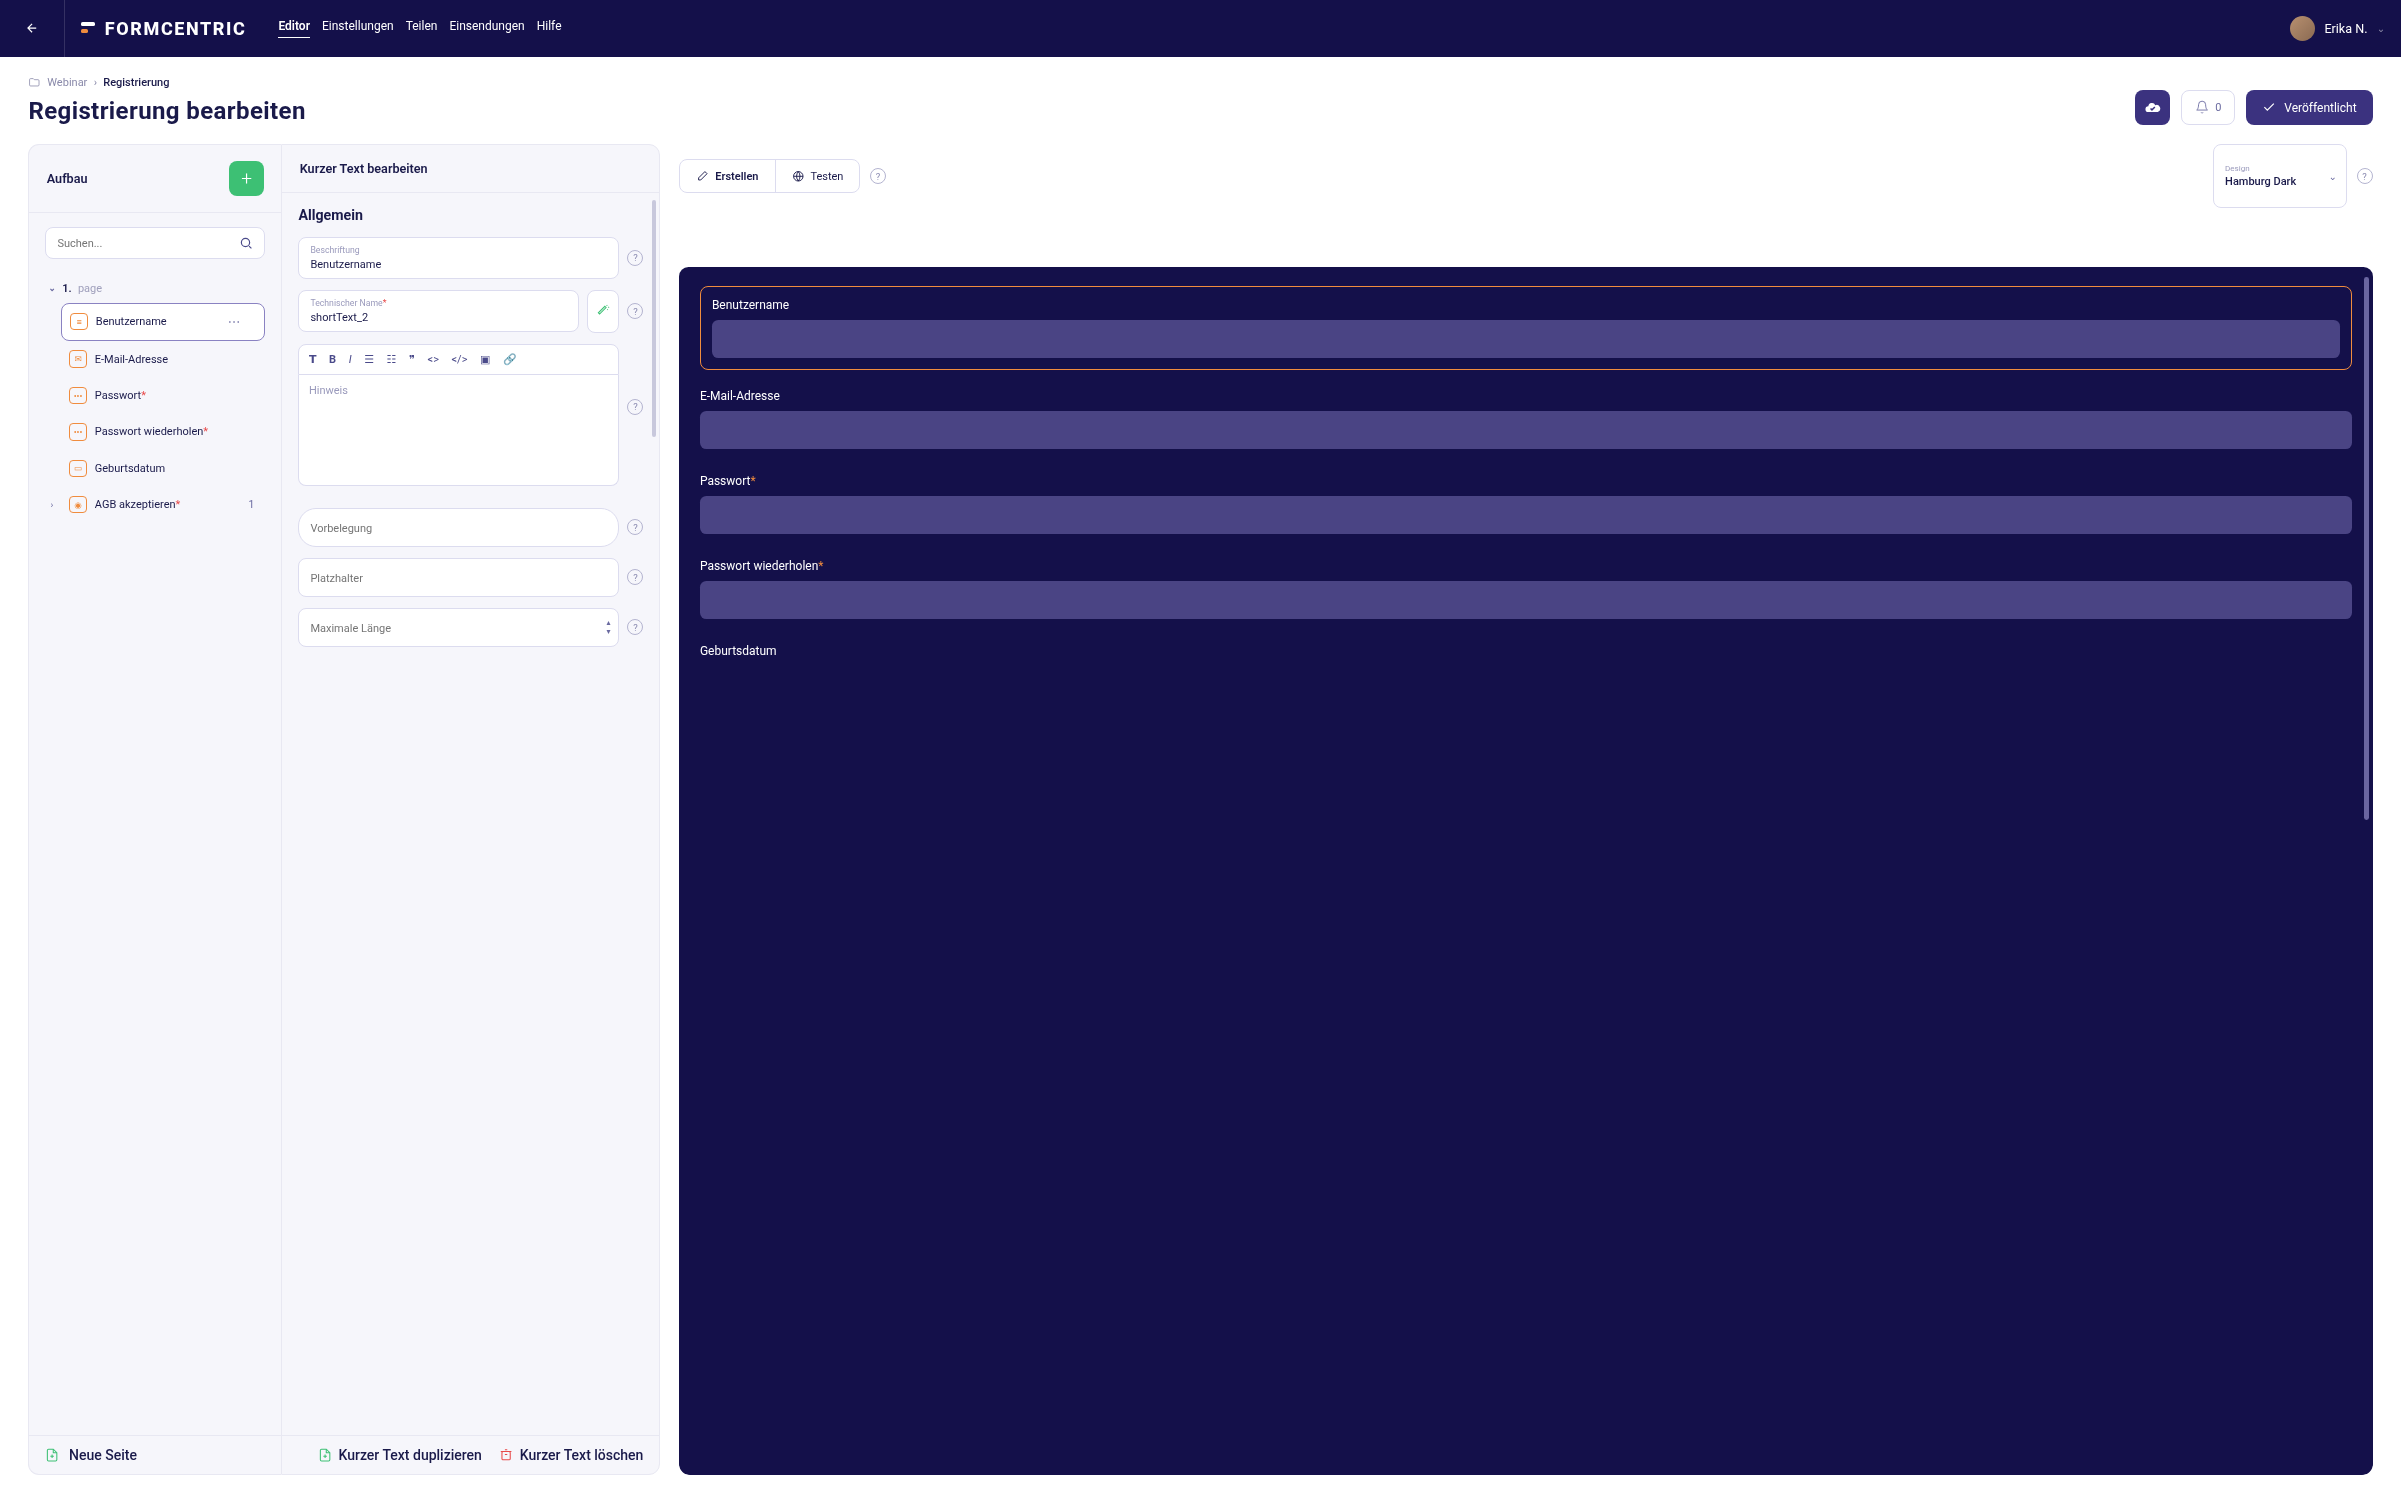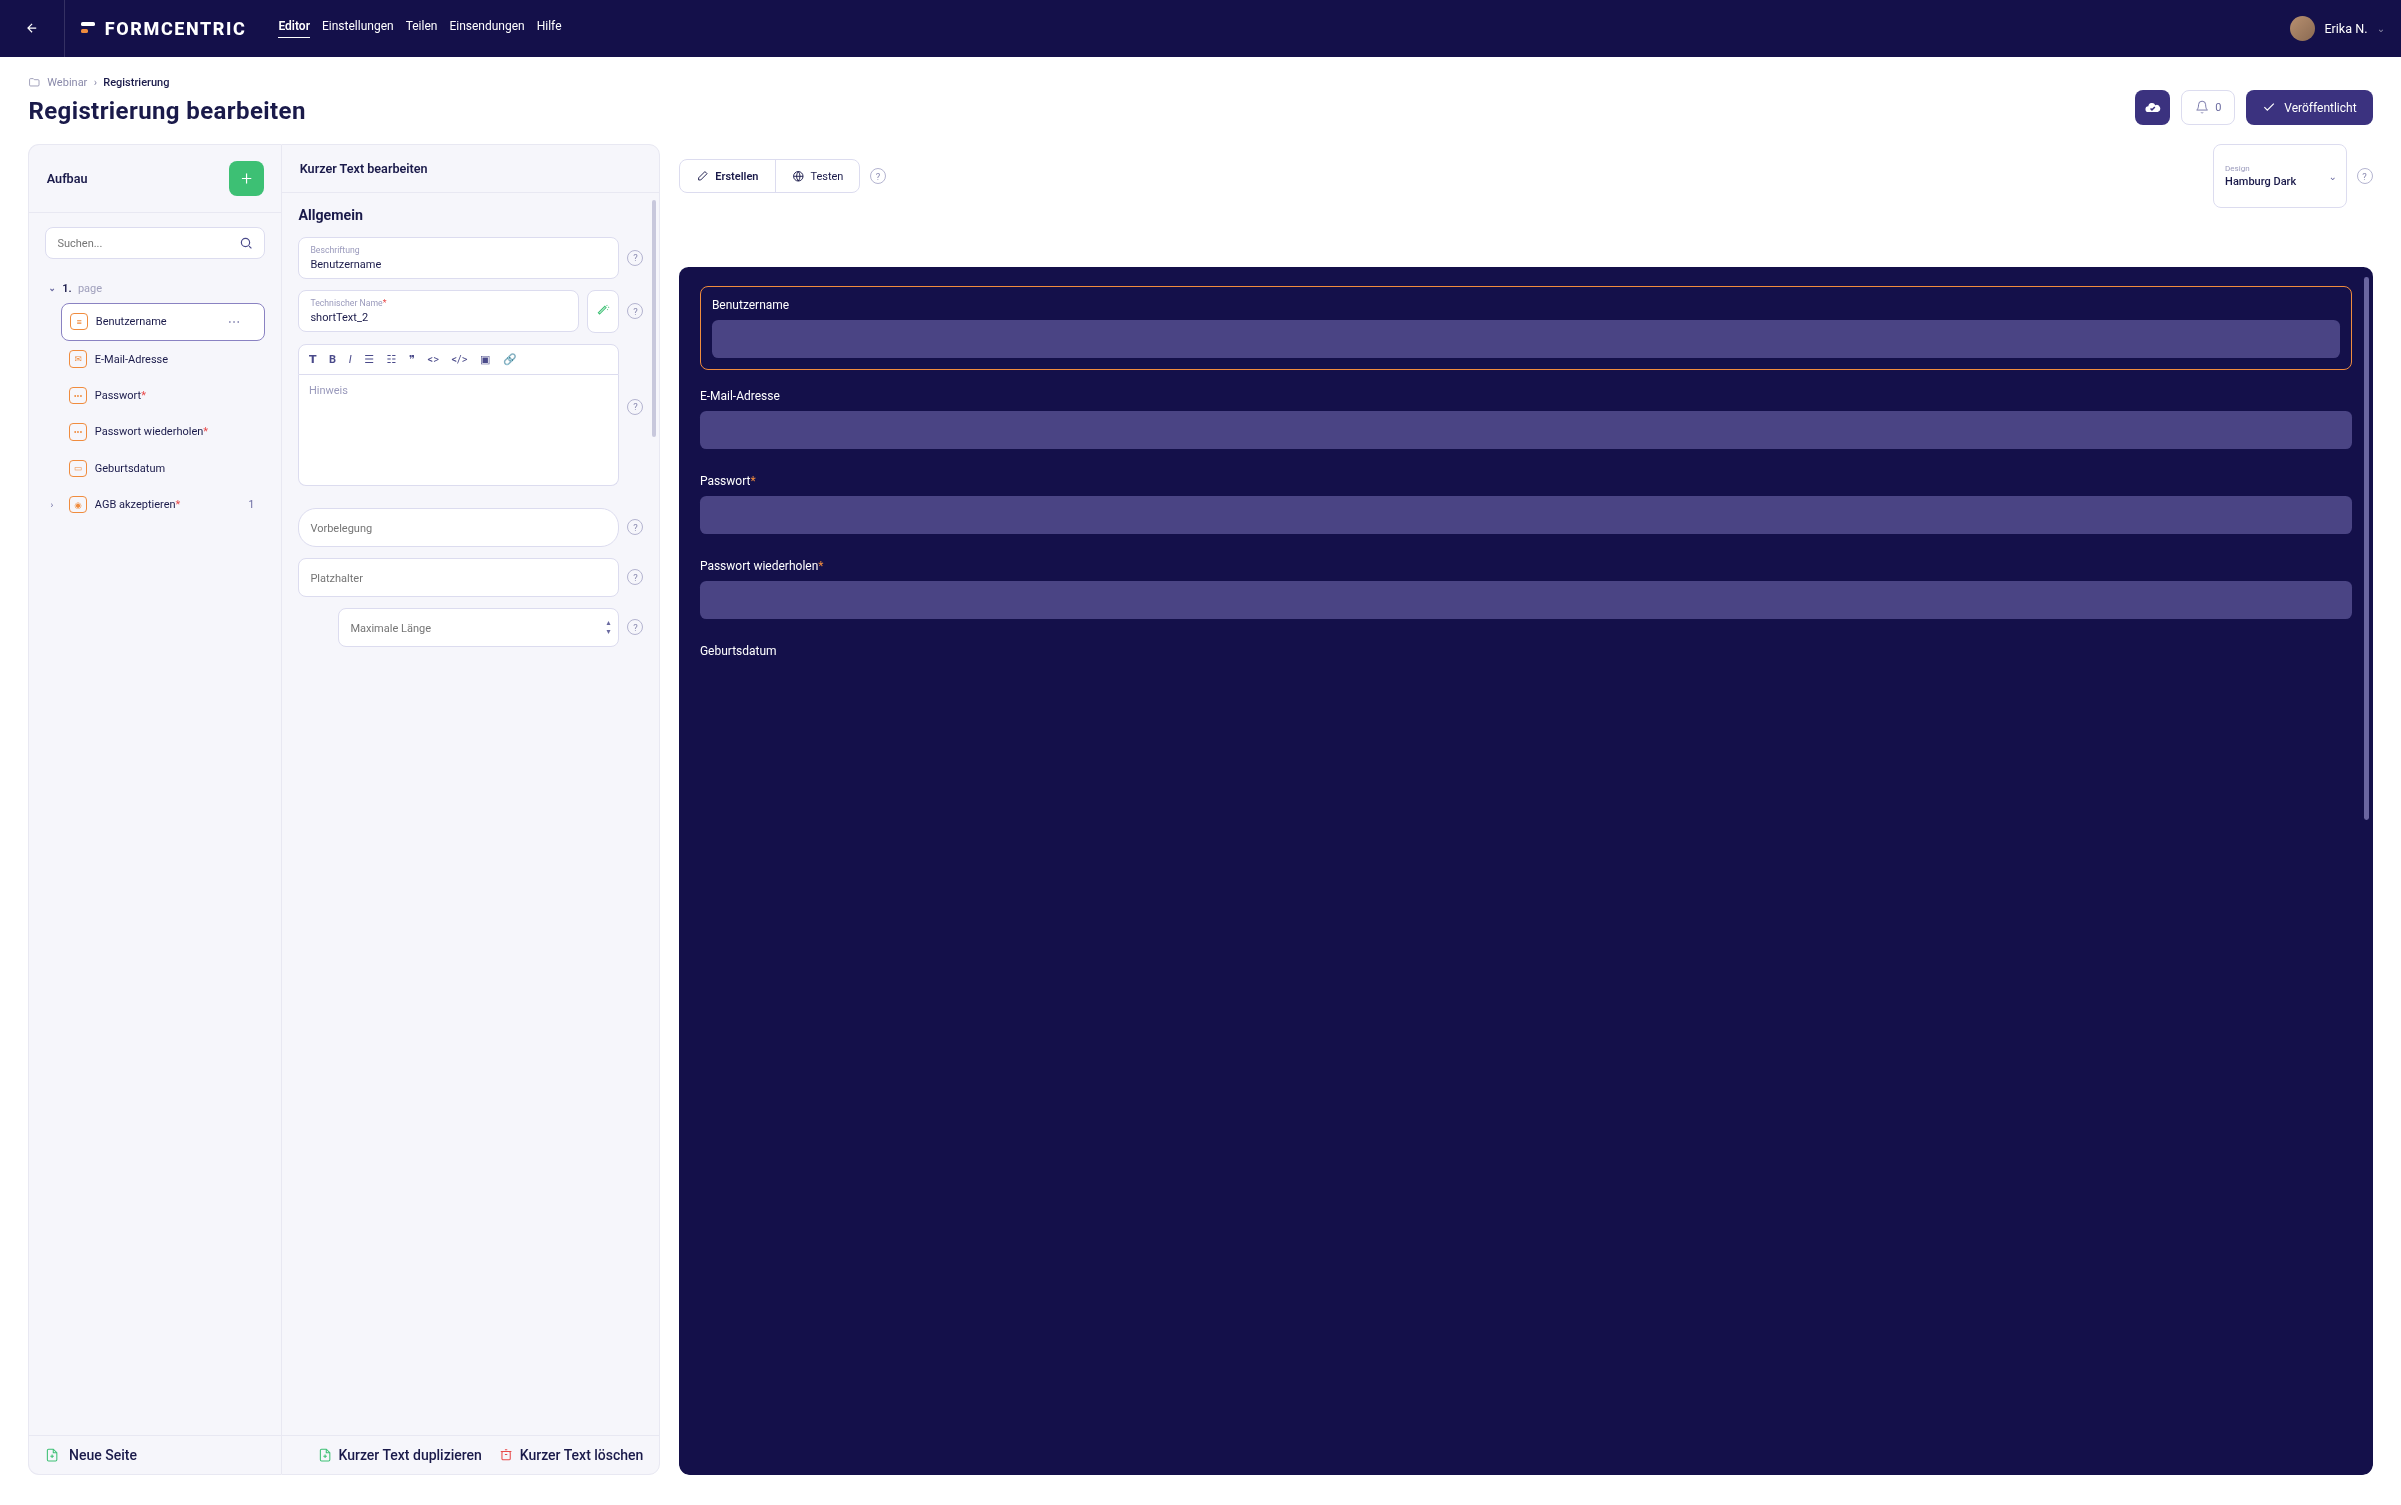--- a/index.html
+++ b/index.html
@@ -76,21 +76,21 @@
 .help-ic { width: 16px; height: 16px; border: 1.2px solid #b4b4d0; border-radius: 50%; display: flex; align-items: center; justify-content: center; font-size: 9.5px; color: #8a8ab0; flex-shrink: 0; cursor: pointer; }
 
 .field-row { display: flex; align-items: center; gap: 8px; margin-bottom: 11px; }
 .field-row .form-field { flex: 1; margin-bottom: 0; }
 .magic-btn { width: 32px; height: 43px; border: 0.8px solid #dcdcef; background: #fff; border-radius: 8px; display: flex; align-items: center; justify-content: center; color: #3dc074; cursor: pointer; font-size: 12.6px; }
 
 .rtoolbar { display: flex; align-items: center; gap: 12.6px; background: #fff; border: 0.8px solid #dcdcef; border-top-left-radius: 8px; border-top-right-radius: 8px; padding: 8px 9.5px; color: #4a4a8a; font-size: 11px; }
 .rtoolbar span { cursor: pointer; }
 .rtextarea { background: #fff; border: 0.8px solid #dcdcef; border-top: none; border-bottom-left-radius: 8px; border-bottom-right-radius: 8px; min-height: 111px; padding: 9.5px; font-size: 11px; color: #9a9abc; }
 
-.spinner-field { position: relative; margin-left: 40px; }
+.spinner-field { position: relative; }
 .spinner-arrows { position: absolute; right: 8px; top: 50%; transform: translateY(-50%); display: flex; flex-direction: column; font-size: 8px; color: #6a6aa0; }
 
 .scrollbar-thumb { position: absolute; right: 3.2px; top: 55px; width: 4.7px; height: 237px; background: #c8c8dc; border-radius: 2.4px; }
 
 .preview-header { display: flex; align-items: center; gap: 9.5px; margin-bottom: 11px; }
 .toggle-group { display: flex; border: 0.8px solid #dcdcef; border-radius: 8px; overflow: hidden; background: #fff; }
 .toggle-opt { padding: 9.5px 16px; display: flex; align-items: center; gap: 6.3px; font-size: 11px; cursor: pointer; border-right: 0.8px solid #dcdcef; }
 .toggle-opt:last-child { border-right: none; }
 .toggle-opt.active { font-weight: 600; }
 .design-select { border: 0.8px solid #dcdcef; border-radius: 8px; background: #fff; padding: 19px 11px; min-width: 134px; cursor: pointer; position: relative; }

